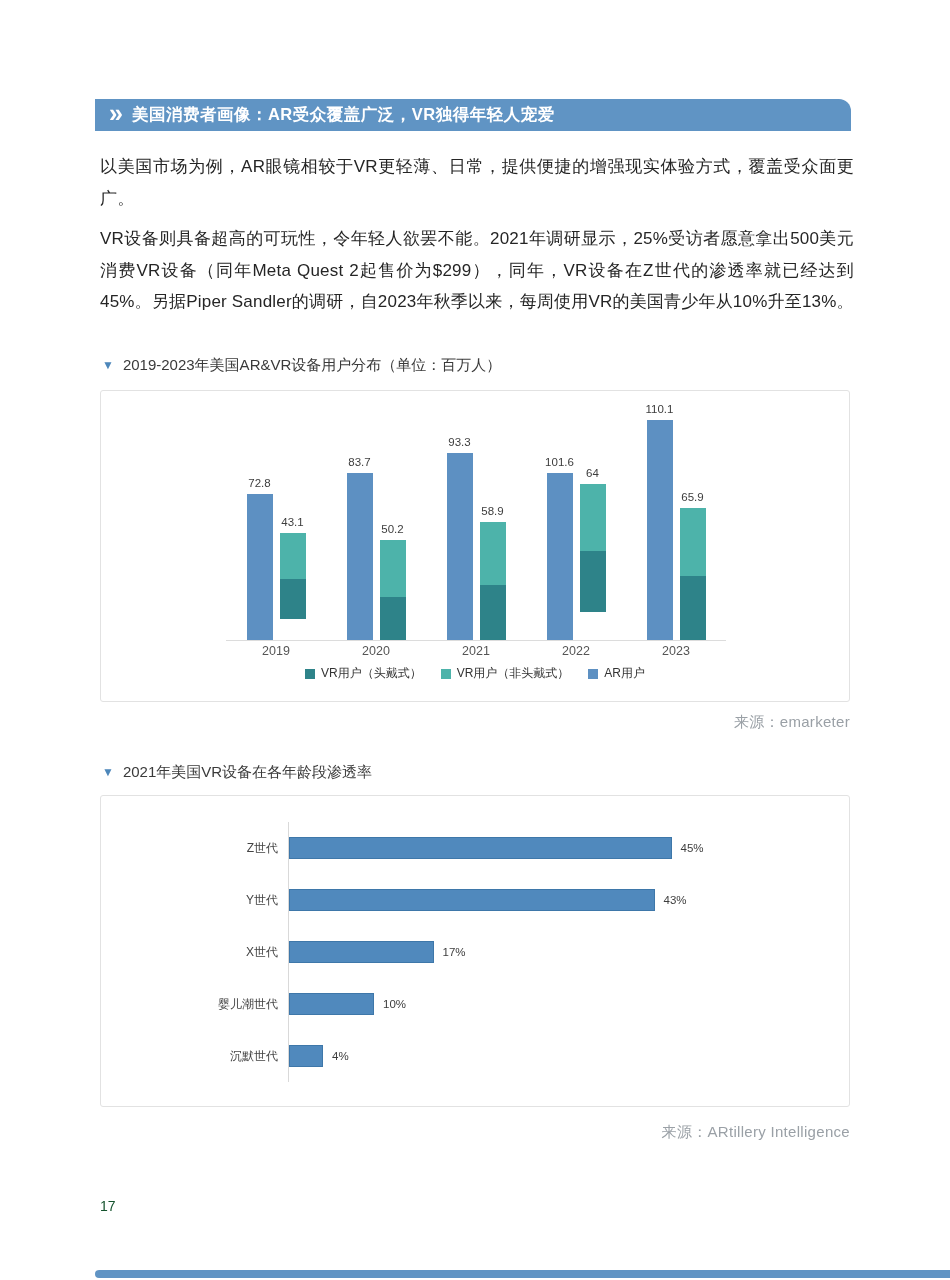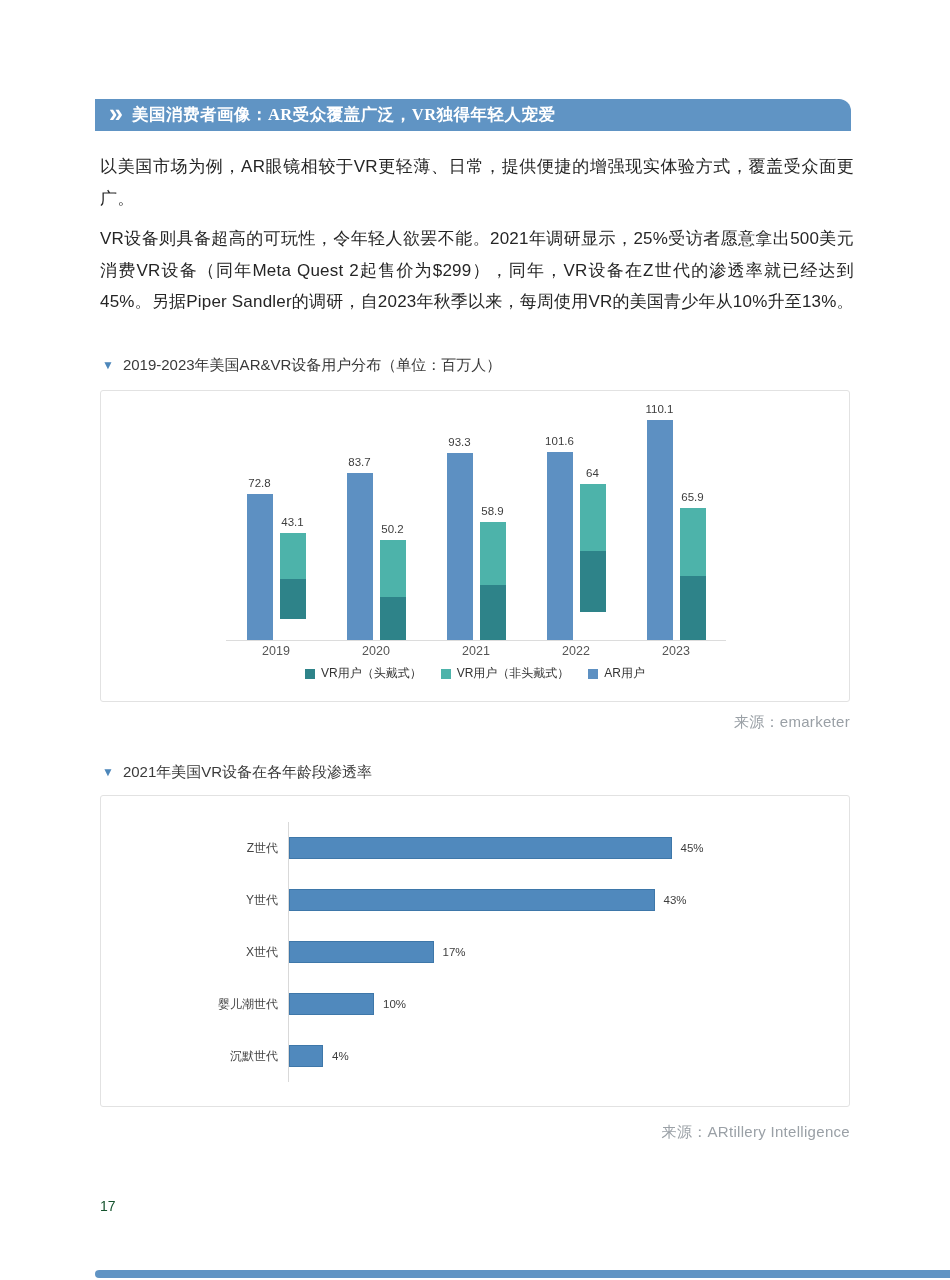--- a/index.html
+++ b/index.html
@@ -7,21 +7,21 @@
   html,body { background:#ffffff; }
   body { font-family:"Liberation Sans","DejaVu Sans",sans-serif; color:#2a2a2a; }
   .page { position:relative; width:950px; height:1280px; background:#ffffff; overflow:hidden; }
 
   
   .banner { position:absolute; left:95px; top:99px; width:756px; height:32px;
             background:#6094c4; border-radius:0 12px 0 0; display:flex; align-items:center;
             padding-left:14px; }
   .banner .chev { color:#ffffff; font-size:25px; font-weight:700; line-height:1;
                   margin-right:11px; transform:translateY(-2px); letter-spacing:-2px; }
-  .banner .btxt { color:#ffffff; font-size:16.5px; font-weight:700; letter-spacing:0.5px;font-family:Liberation Serif, serif; }
+  .banner .btxt { color:#ffffff; font-size:16.5px; font-weight:700; letter-spacing:0.5px; }
 
   
   .para { position:absolute; left:100px; width:754px; font-size:17px; line-height:31.5px;
           color:#252525; text-align:justify; letter-spacing:0.2px; }
   .p1 { top:151px; }
   .p2 { top:223px; }
 
   
   .ctitle { position:absolute; left:102px; font-size:15px; color:#3a3a3a; display:flex;
             align-items:center; gap:9px; }
@@ -113,21 +113,21 @@
           <div class="bar" style="height: 186.6px; background: rgb(93, 144, 194);">
             <span class="val">93.3</span>
           </div>
           <div class="bar stack" style="height: 117.8px;">
             <span class="val">58.9</span>
             <div style="height: 62.6px; background: rgb(77, 179, 170);"></div>
             <div style="height: 55.2px; background: rgb(46, 131, 137);"></div>
           </div>
         </div>
         <div class="c1-group">
-          <div class="bar" style="height: 188px; background: rgb(93, 144, 194);">
+          <div class="bar" style="height: 167px; background: rgb(93, 144, 194);">
             <span class="val">101.6</span>
           </div>
           <div class="bar stack" style="height: 156px;">
             <span class="val">64</span>
             <div style="height: 66.6px; background: rgb(77, 179, 170);"></div>
             <div style="height: 61.4px; background: rgb(46, 131, 137);"></div>
           </div>
         </div>
         <div class="c1-group">
           <div class="bar" style="height: 220.2px; background: rgb(93, 144, 194);">

